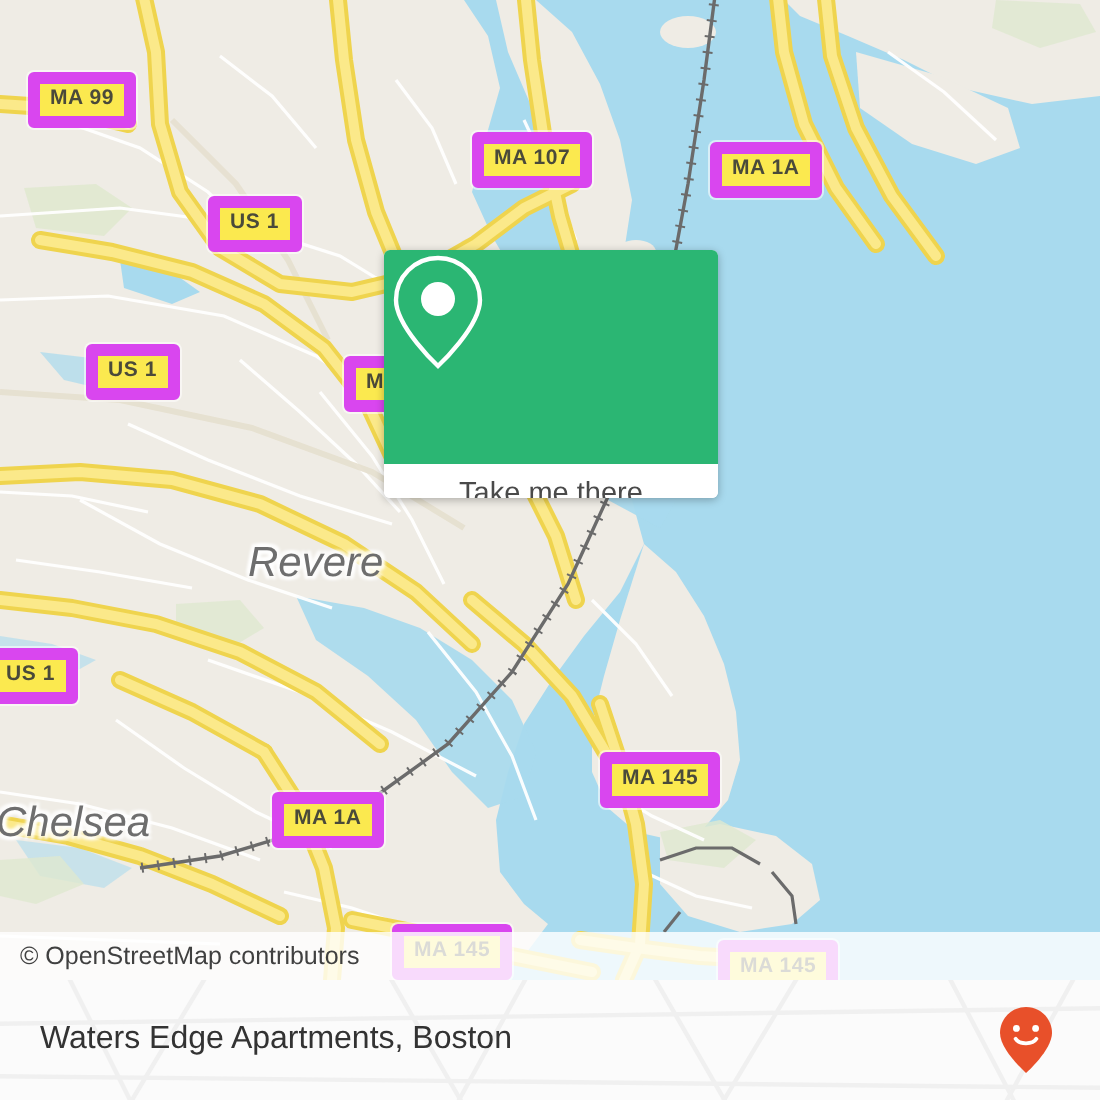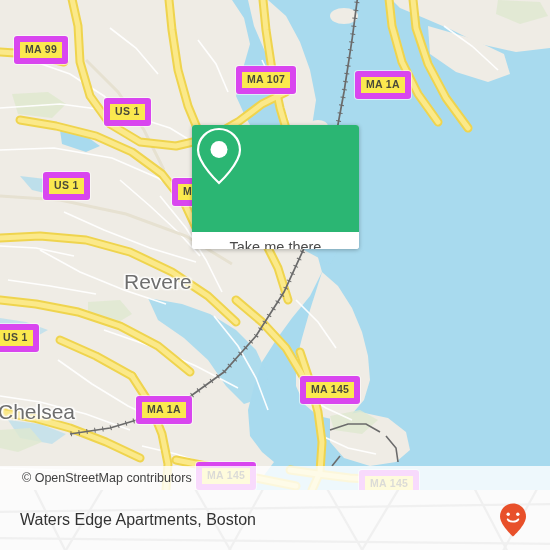--- a/index.html
+++ b/index.html
@@ -39,20 +39,21 @@
   .place {
     position: absolute;
     color: #6e6e6e;
     font-size: 21px;
     font-weight: normal;
     white-space: nowrap;
     text-shadow:
       -1.4px -1.4px 1.6px #fff, 1.4px -1.4px 1.6px #fff,
       -1.4px 1.4px 1.6px #fff, 1.4px 1.4px 1.6px #fff,
        0 0 3px #fff;
+    font-style: italic;
   }
 
   
   .card {
     position: absolute;
     left: 192px; top: 125px;
     width: 167px; height: 124px;
     border-radius: 3px;
     overflow: hidden;
     box-shadow: 0 1px 4px rgba(0,0,0,.28);
@@ -74,21 +75,21 @@
 
   
   .attrib {
     position: absolute;
     left: 0; top: 466px;
     width: 550px; height: 24px;
     background: rgba(255,255,255,.80);
     display: flex; align-items: center;
   }
   .attrib span {
-    padding-left: 22px;
+    padding-left: 10px;
     font-size: 12.5px;
     color: #404040;
   }
 
   
   .footer {
     position: absolute;
     left: 0; top: 490px;
     width: 550px; height: 60px;
     background: #ef4444;

